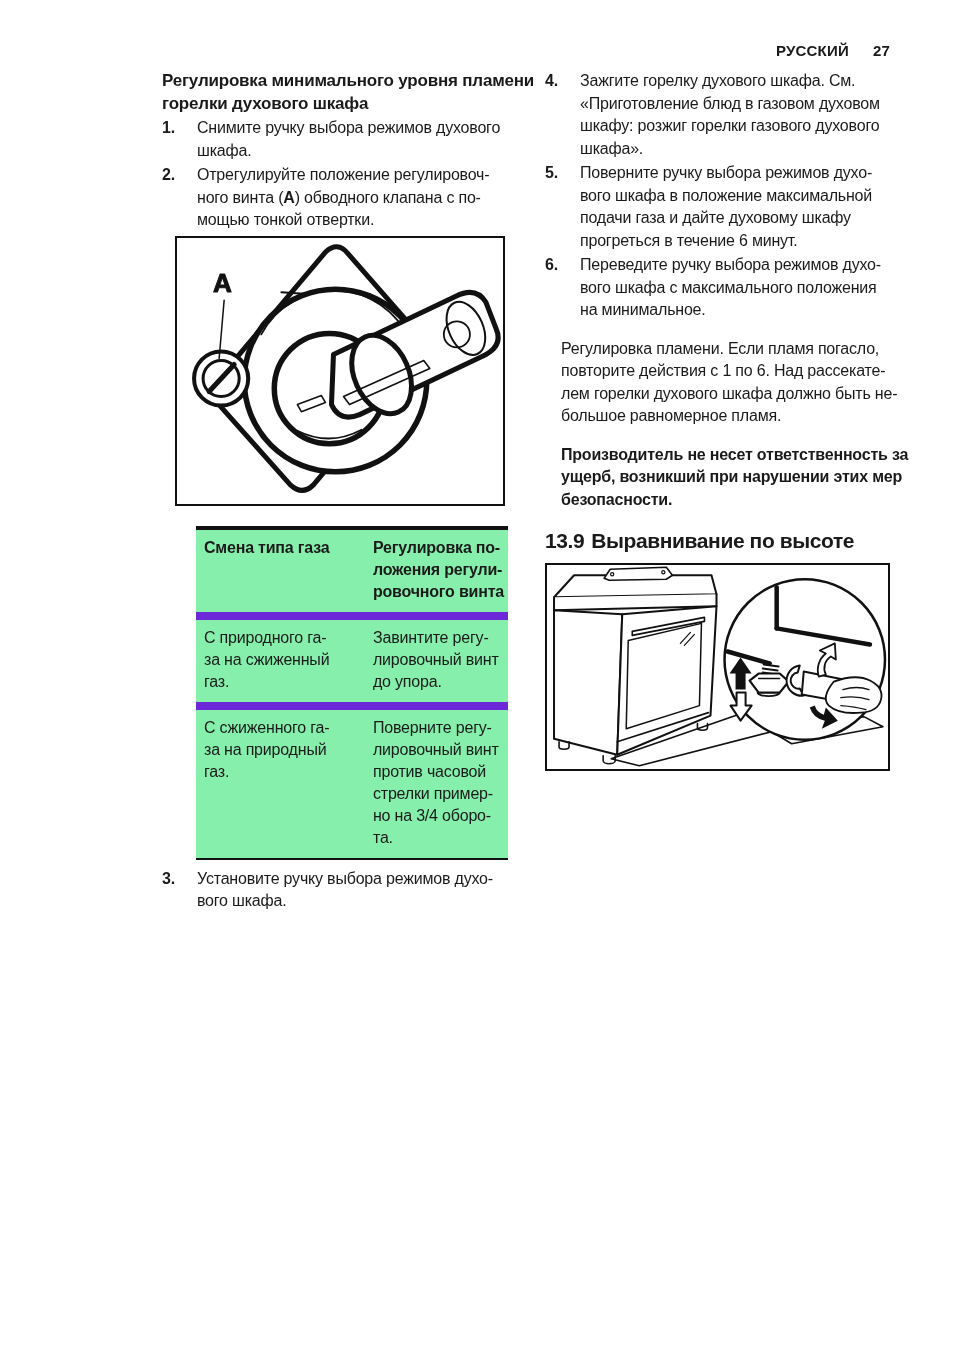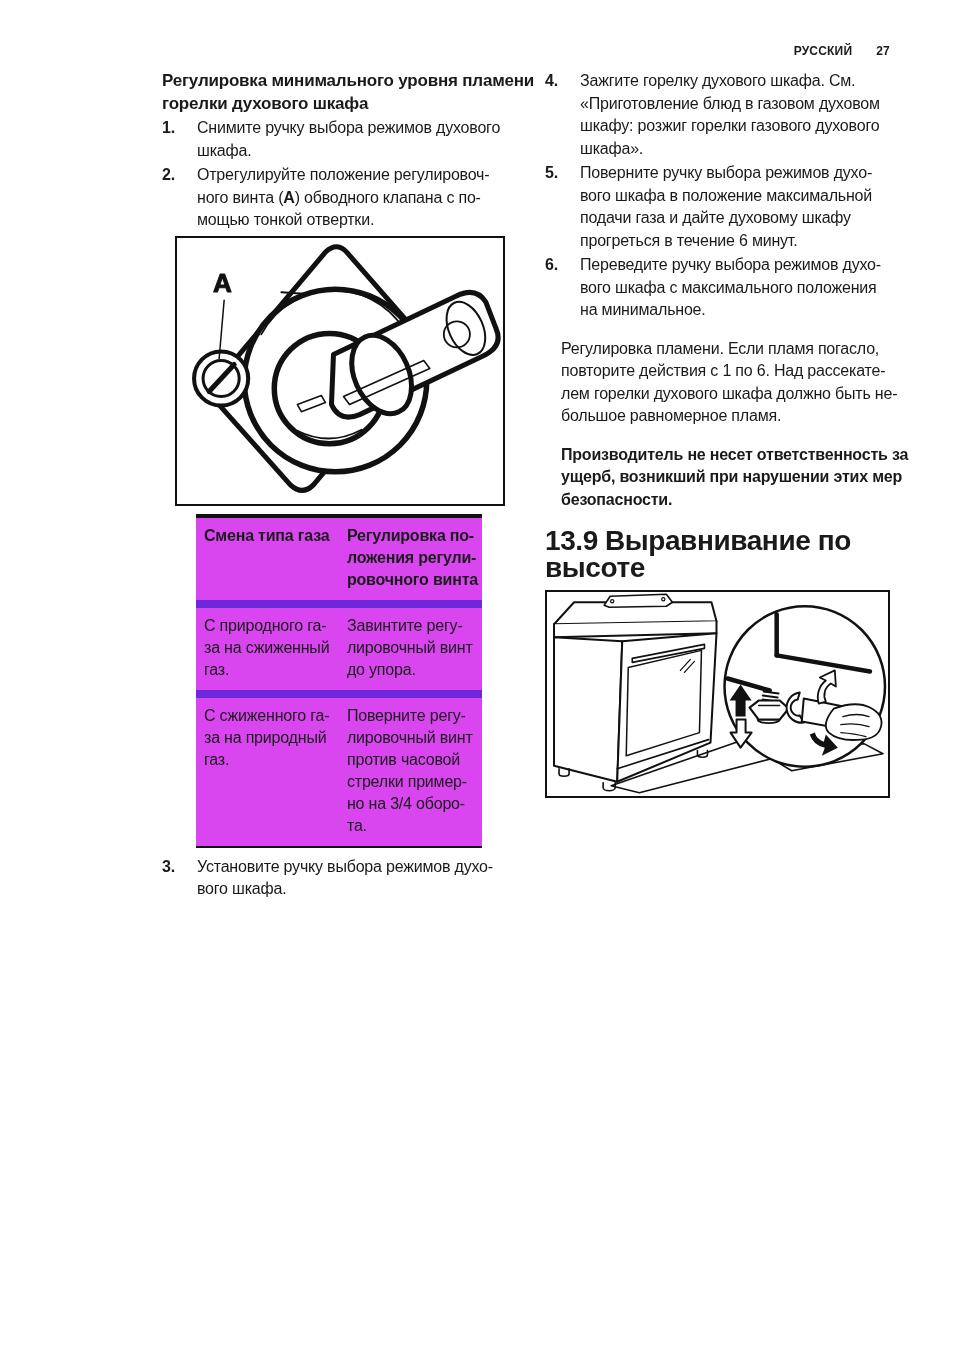--- a/index.html
+++ b/index.html
@@ -5,53 +5,53 @@
   html,body{margin:0;padding:0;background:#ffffff;}
   body{
     width:954px;height:1352px;position:relative;overflow:hidden;
     font-family:"Liberation Sans",sans-serif;color:#1a1a1a;
     font-size:16px;line-height:22.5px;letter-spacing:-0.2px;
   }
   .pre{white-space:pre;}
   
   .page-header{
     position:absolute;top:40px;left:0;width:890px;text-align:right;
-    font-weight:bold;font-size:12px;letter-spacing:0.2px;
+    font-weight:bold;font-size:15px;letter-spacing:0.2px;
   }
   .page-header .pagenum{margin-left:24px;}
   
   .col-left{position:absolute;left:162px;top:70px;width:346px;}
   .col-right{position:absolute;left:545px;top:70px;width:346px;}
   .subheading{font-weight:bold;font-size:17px;line-height:22.5px;margin:0 0 2px 0;}
   
   .step{display:flex;margin:0 0 2px 0;}
   .step-num{flex:none;width:35px;font-weight:bold;}
   
   .figure1{
     box-sizing:border-box;margin:4px 0 0 13px;width:330px;height:270px;
     border:2.5px solid #111;background:#fff;
   }
   
   .gas-table{
-    box-sizing:border-box;margin:8px 0 0 34px;width:286px;
-    border-collapse:collapse;background:#d946ef;
+    box-sizing:border-box;margin:20px 0 0 34px;width:312px;
+    border-collapse:collapse;background:#86efac;
     border-top:4px solid #111;border-bottom:2.5px solid #111;
   }
   .gas-table td{
     vertical-align:top;padding:7px 4px 9px 8px;line-height:22px;white-space:pre;
   }
   .gas-table .hdr td{font-weight:bold;}
   .gas-table tr + tr td{border-top:8px solid #6d28d9;}
   .gas-table td:first-child{width:159px;}
   .step3{margin-top:8px;}
   
   .para{margin:16px;}
   .para-bold{font-weight:bold;}
   .section-heading{
-    font-size:28px;line-height:27px;margin:16px 0 9px 0;letter-spacing:-0.4px;
+    font-size:21px;line-height:27px;margin:16px 0 9px 0;letter-spacing:-0.4px;
   }
   .section-number{font-weight:bold;margin-right:7px;}
   
   .figure2{
     box-sizing:border-box;margin-top:4px;width:345px;height:208px;
     border:2.5px solid #111;background:#fff;
   }
   svg{display:block;}
   svg .ln{stroke:#111;fill:none;}
   svg text{fill:#111;}

